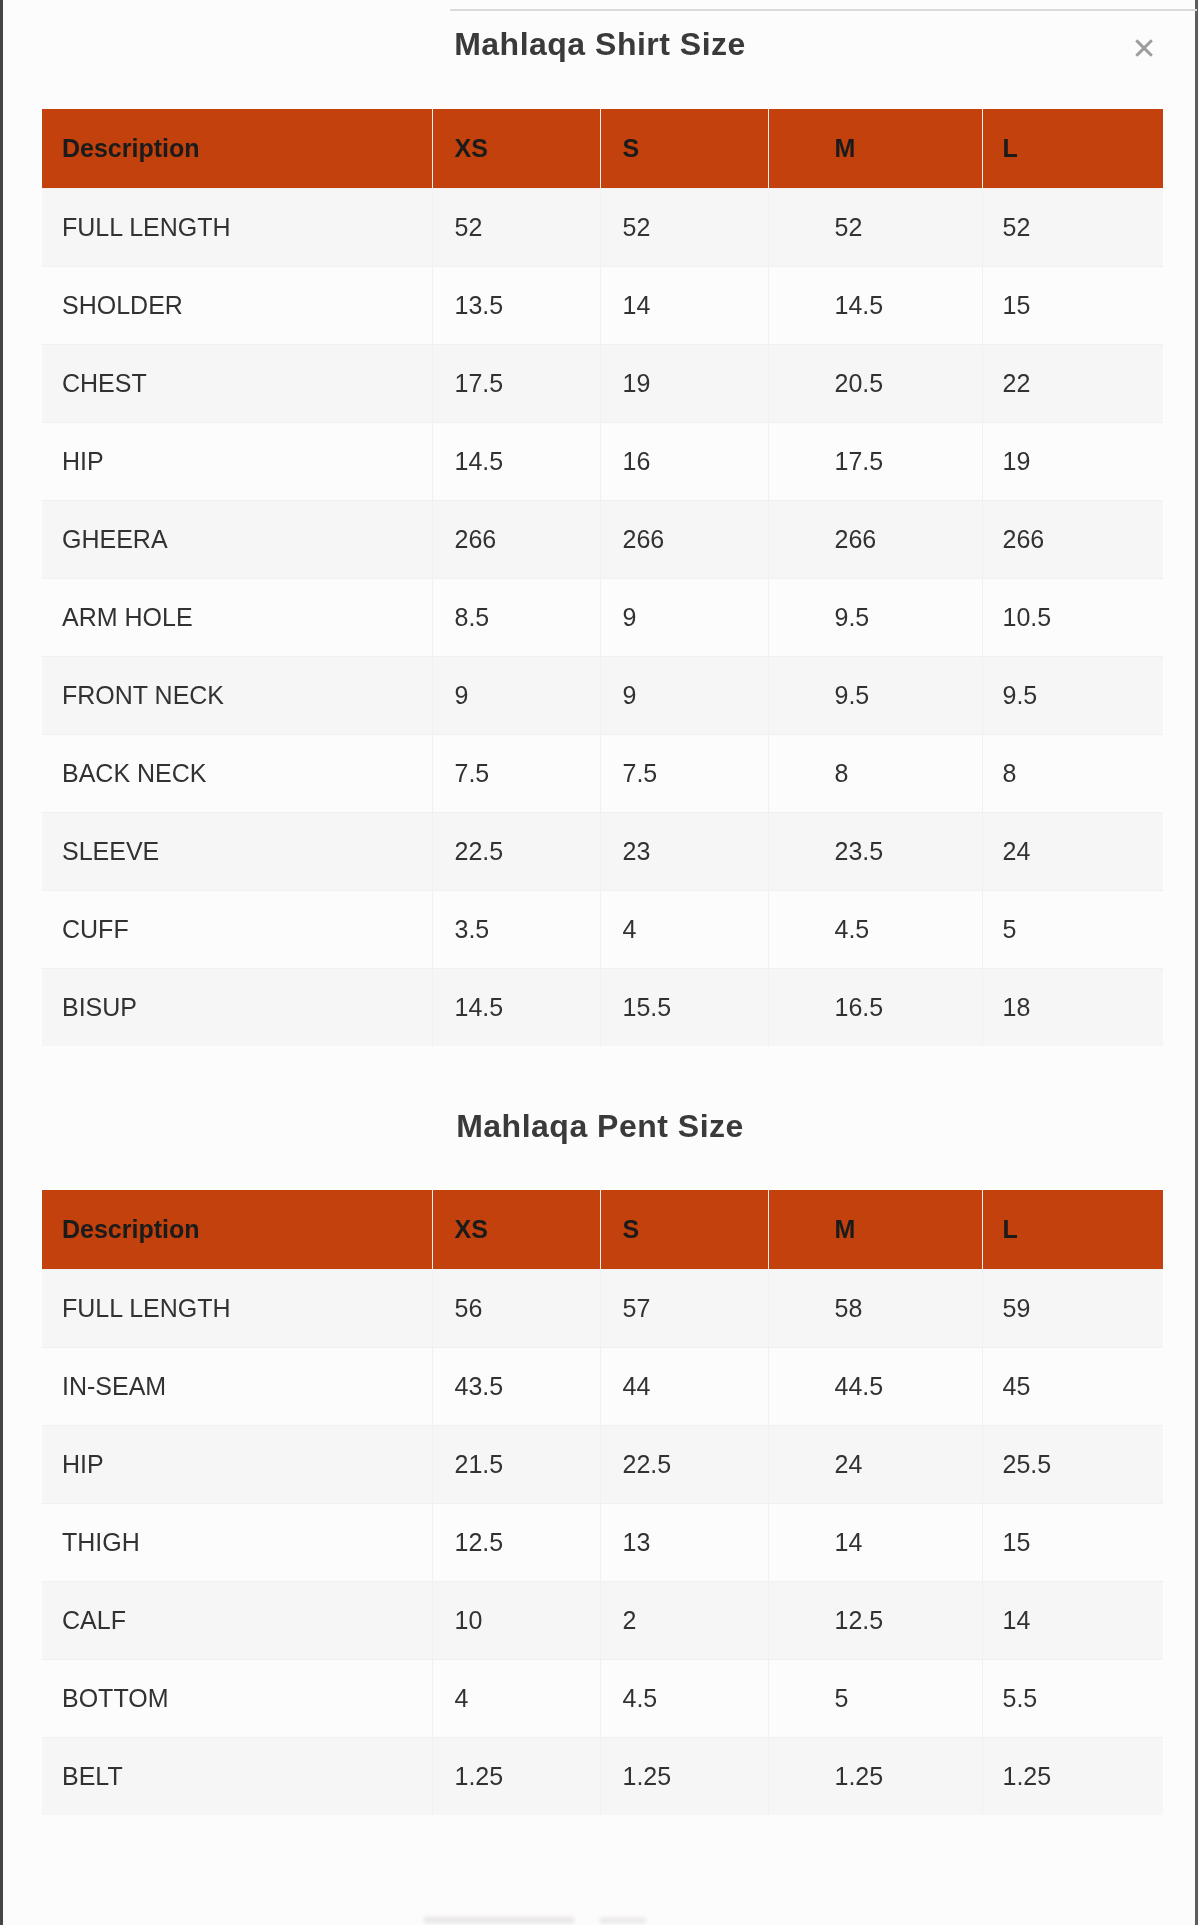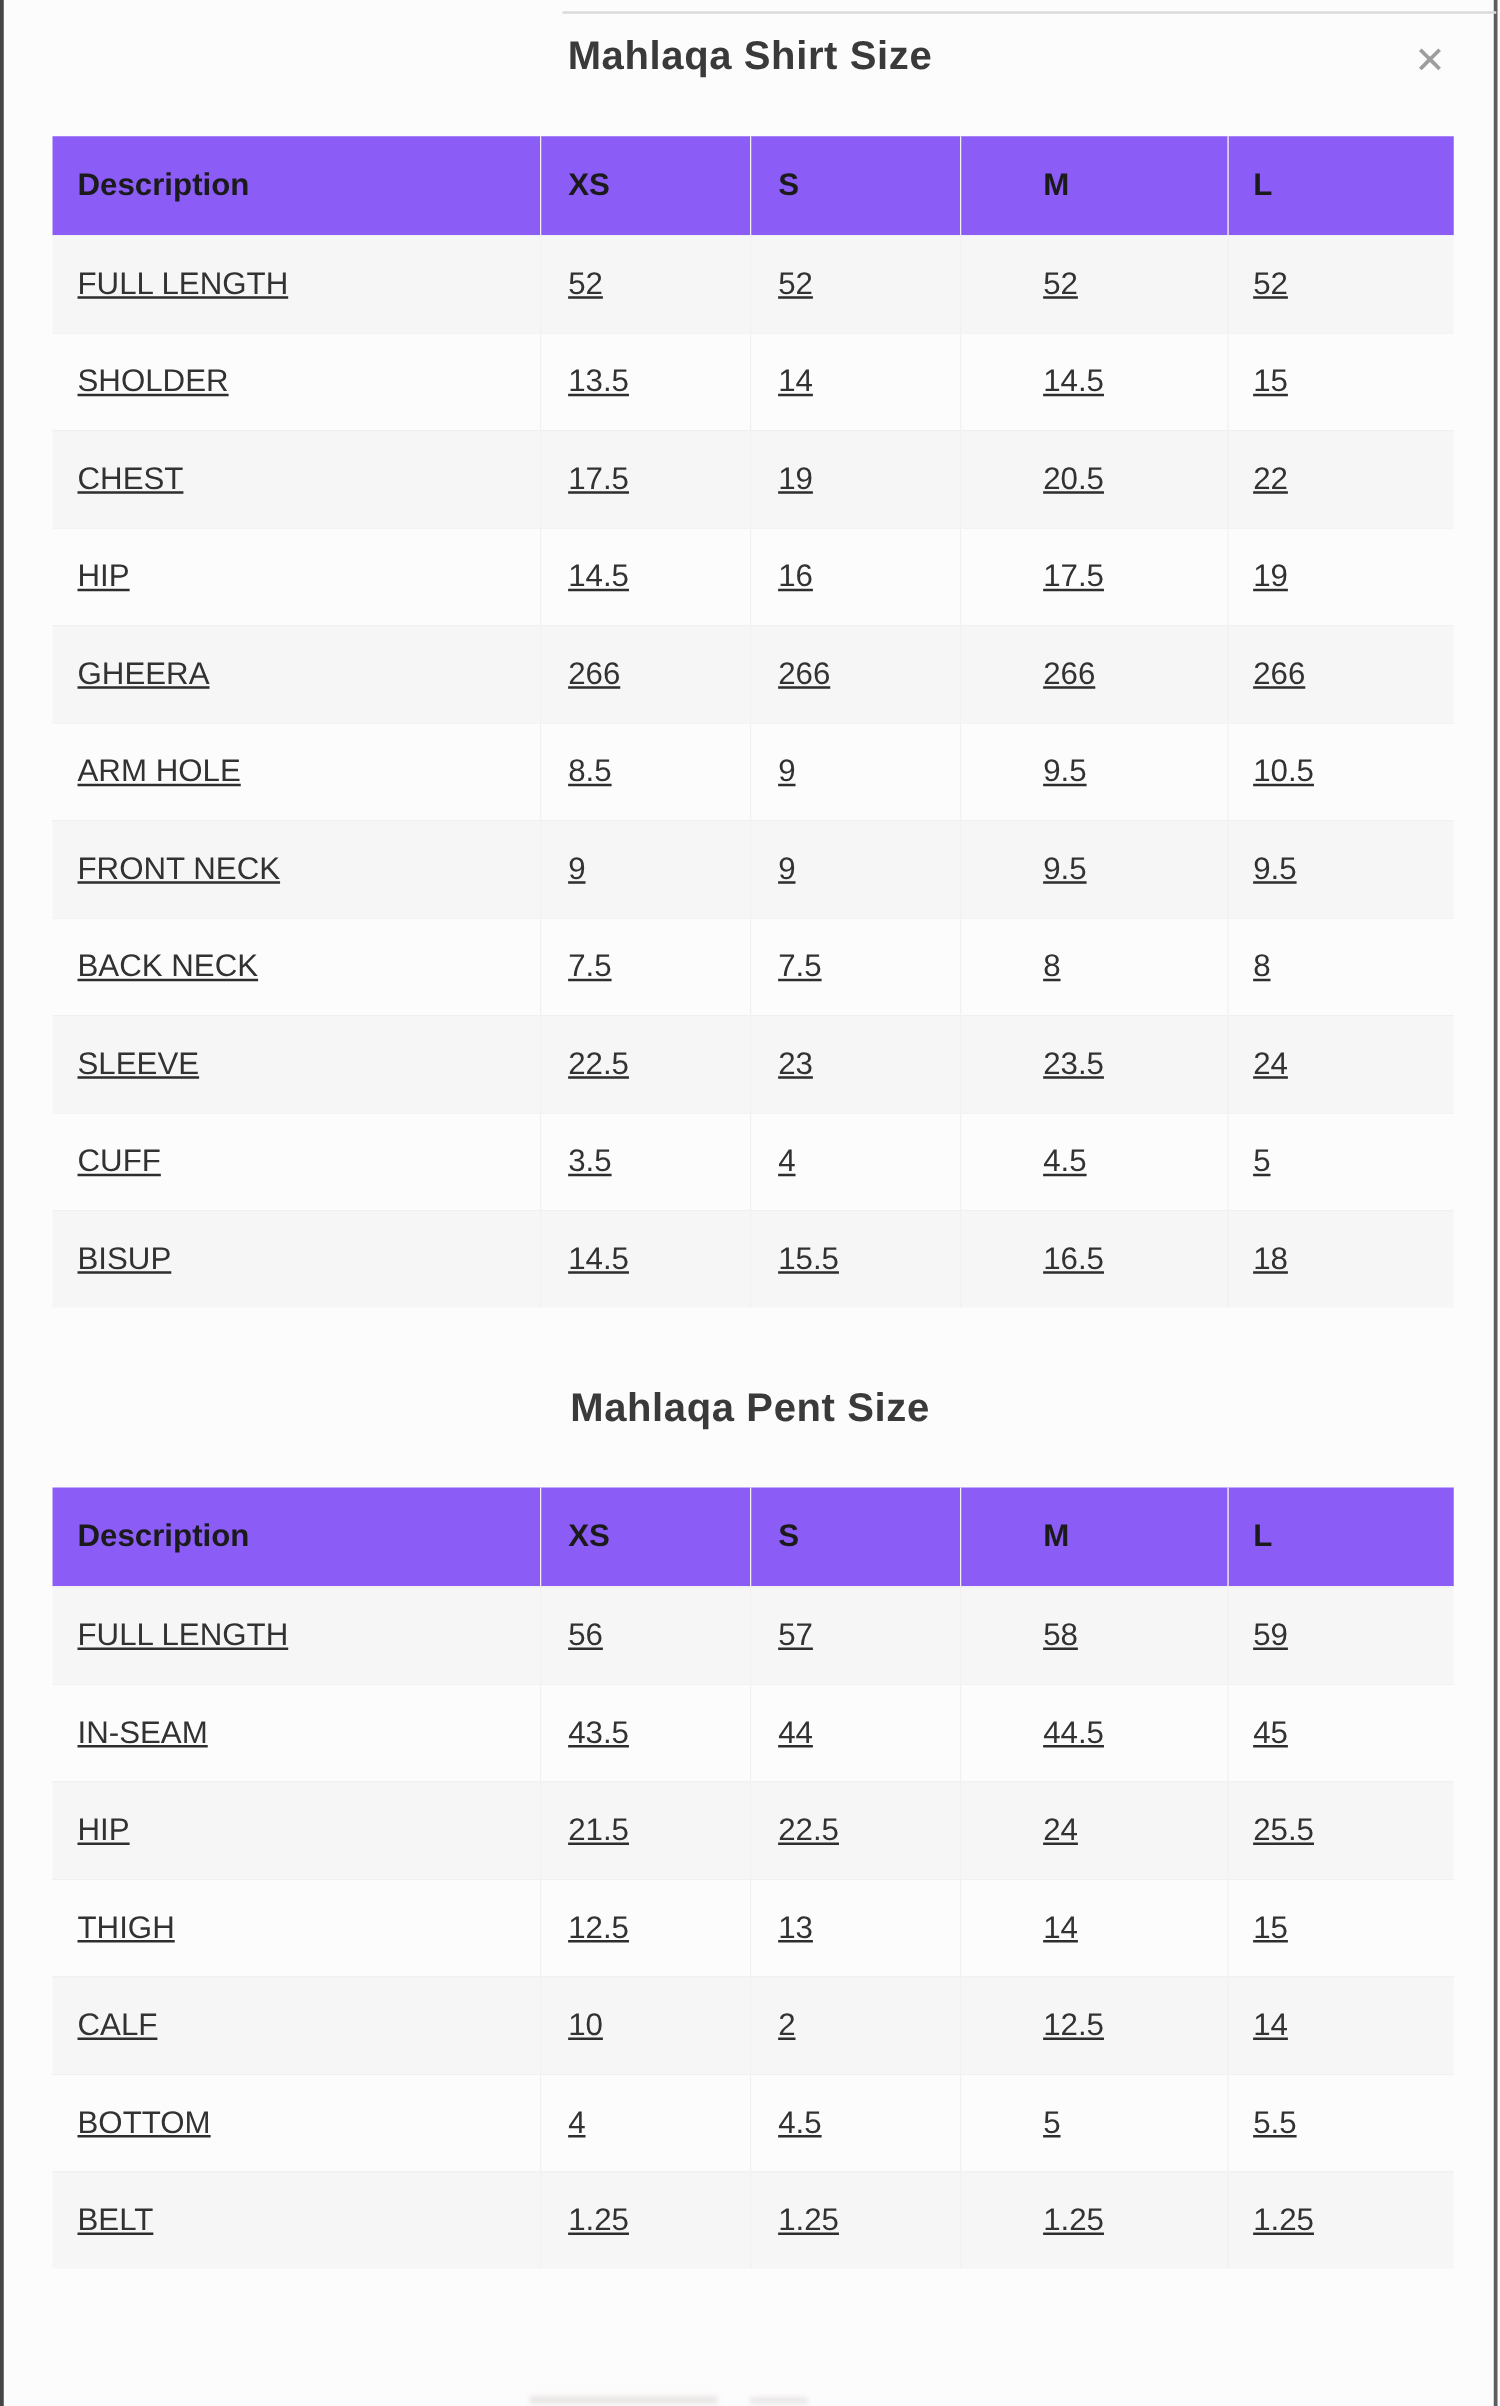--- a/index.html
+++ b/index.html
@@ -45,22 +45,22 @@
   }
   #table-shirt { top:109px; }
   #table-pent  { top:1190px; }
 
   col.c-desc { width:390px; }
   col.c-xs   { width:168px; }
   col.c-s    { width:168px; }
   col.c-m    { width:214px; }
   col.c-l    { width:181px; }
 
-  .size-table thead tr { height:79px; background:#8b5cf6; }
-  .size-table tbody tr { height:78px;text-decoration:underline; }
+  .size-table thead tr { height:79px; background:#c2410c; }
+  .size-table tbody tr { height:78px; }
   .size-table tbody tr:nth-child(odd)  { background:#f7f6f6; }
   .size-table tbody tr:nth-child(even) { background:#fdfcfc; }
 
   .size-table th, .size-table td {
     text-align:left; vertical-align:middle;
     font-size:25px;
     padding-left:22px;
   }
   .size-table th { font-weight:bold; color:#1b1b1b; }
   .size-table td { font-weight:400; color:#333232; }

